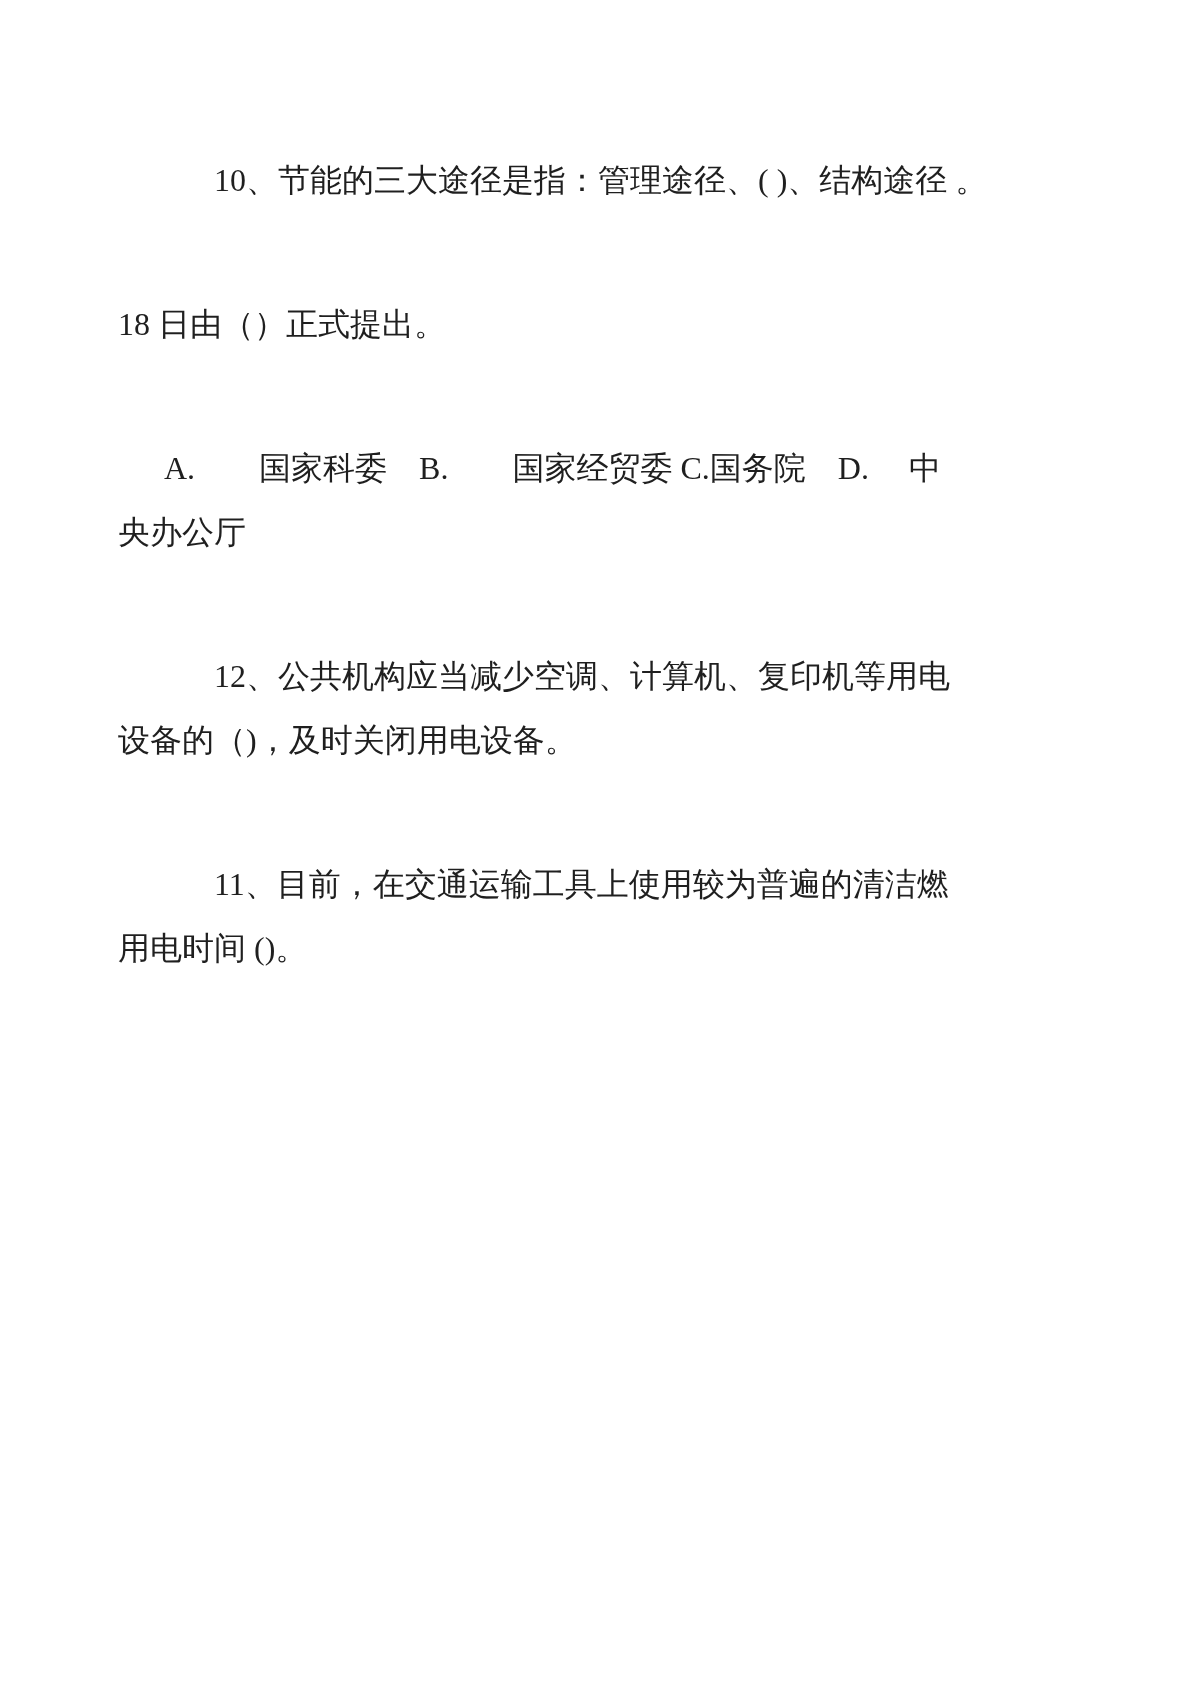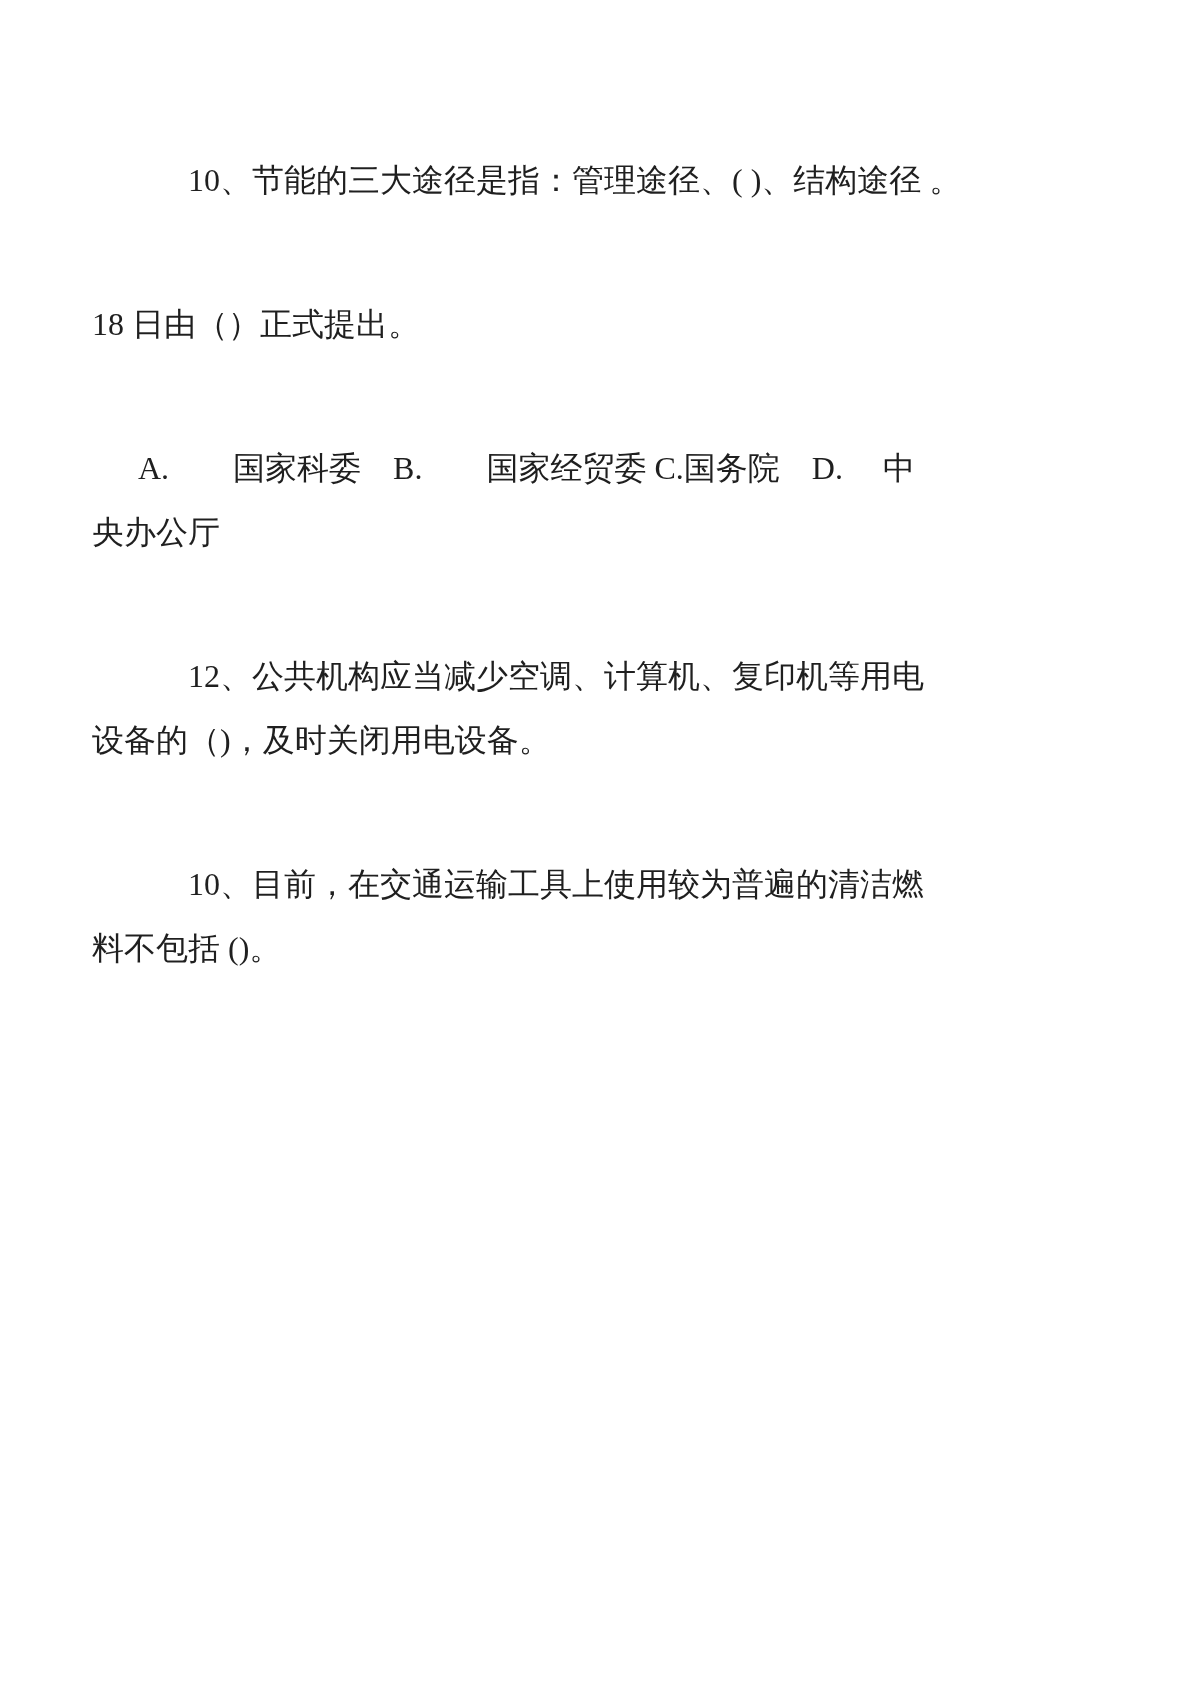--- a/index.html
+++ b/index.html
@@ -9,21 +9,21 @@
   }
   body {
     width: 1191px;
     height: 1684px;
     overflow: hidden;
   }
   .page {
     box-sizing: border-box;
     width: 1191px;
     height: 1684px;
-    padding: 148px 176px 0 92px;
+    padding: 148px 176px 0 118px;
     background: #ffffff;
     font-family: "Liberation Serif", "DejaVu Serif", serif;
     font-size: 32px;
     font-weight: 400;
     color: #1f1f1f;
   }
   .para {
     margin: 0 0 80px 0;
     padding: 0;
   }
@@ -56,17 +56,17 @@
     <div class="line indent-opt">A.　　国家科委　B.　　国家经贸委 C.国务院　D.　 中</div>
     <div class="line">央办公厅</div>
   </div>
 
   <div class="para">
     <div class="line indent-q">12、公共机构应当减少空调、计算机、复印机等用电</div>
     <div class="line">设备的（)，及时关闭用电设备。</div>
   </div>
 
   <div class="para">
-    <div class="line indent-q">10、目前，在交通运输工具上使用较为普遍的清洁燃</div>
-    <div class="line">料不包括 ()。</div>
+    <div class="line indent-q">11、目前，在交通运输工具上使用较为普遍的清洁燃</div>
+    <div class="line">用电时间 ()。</div>
   </div>
 
 </div>
 
 </body></html>

